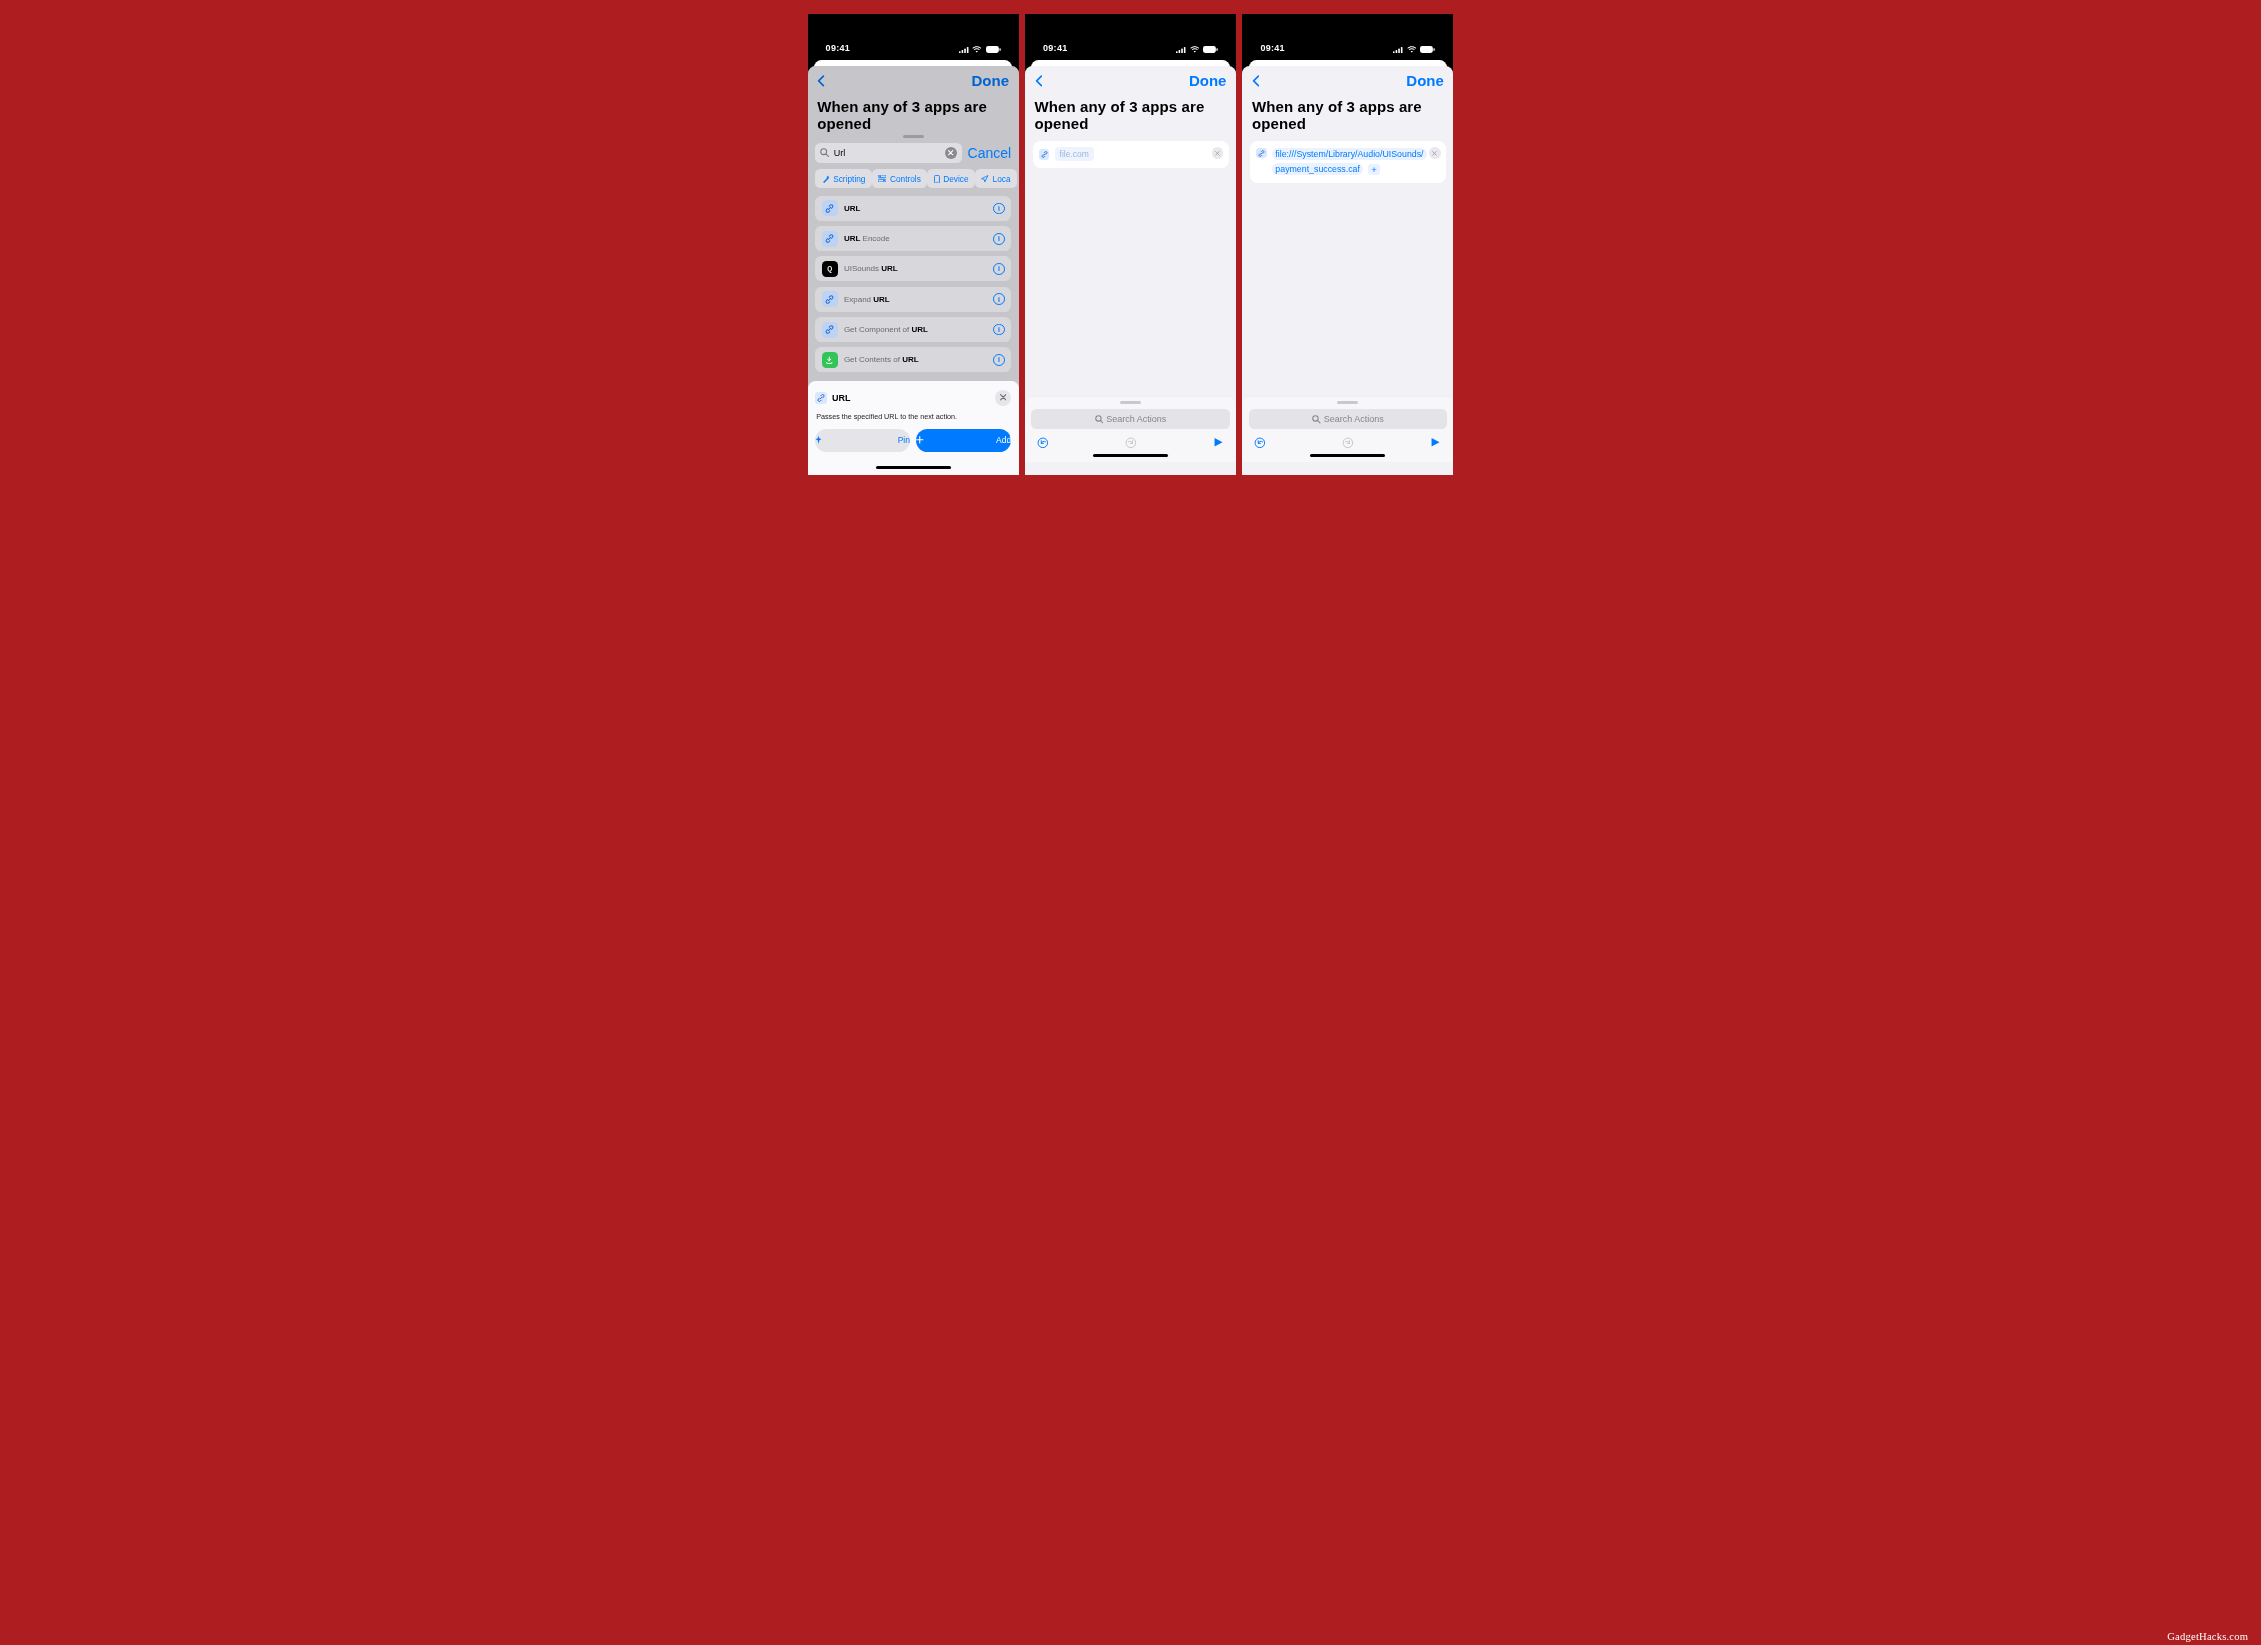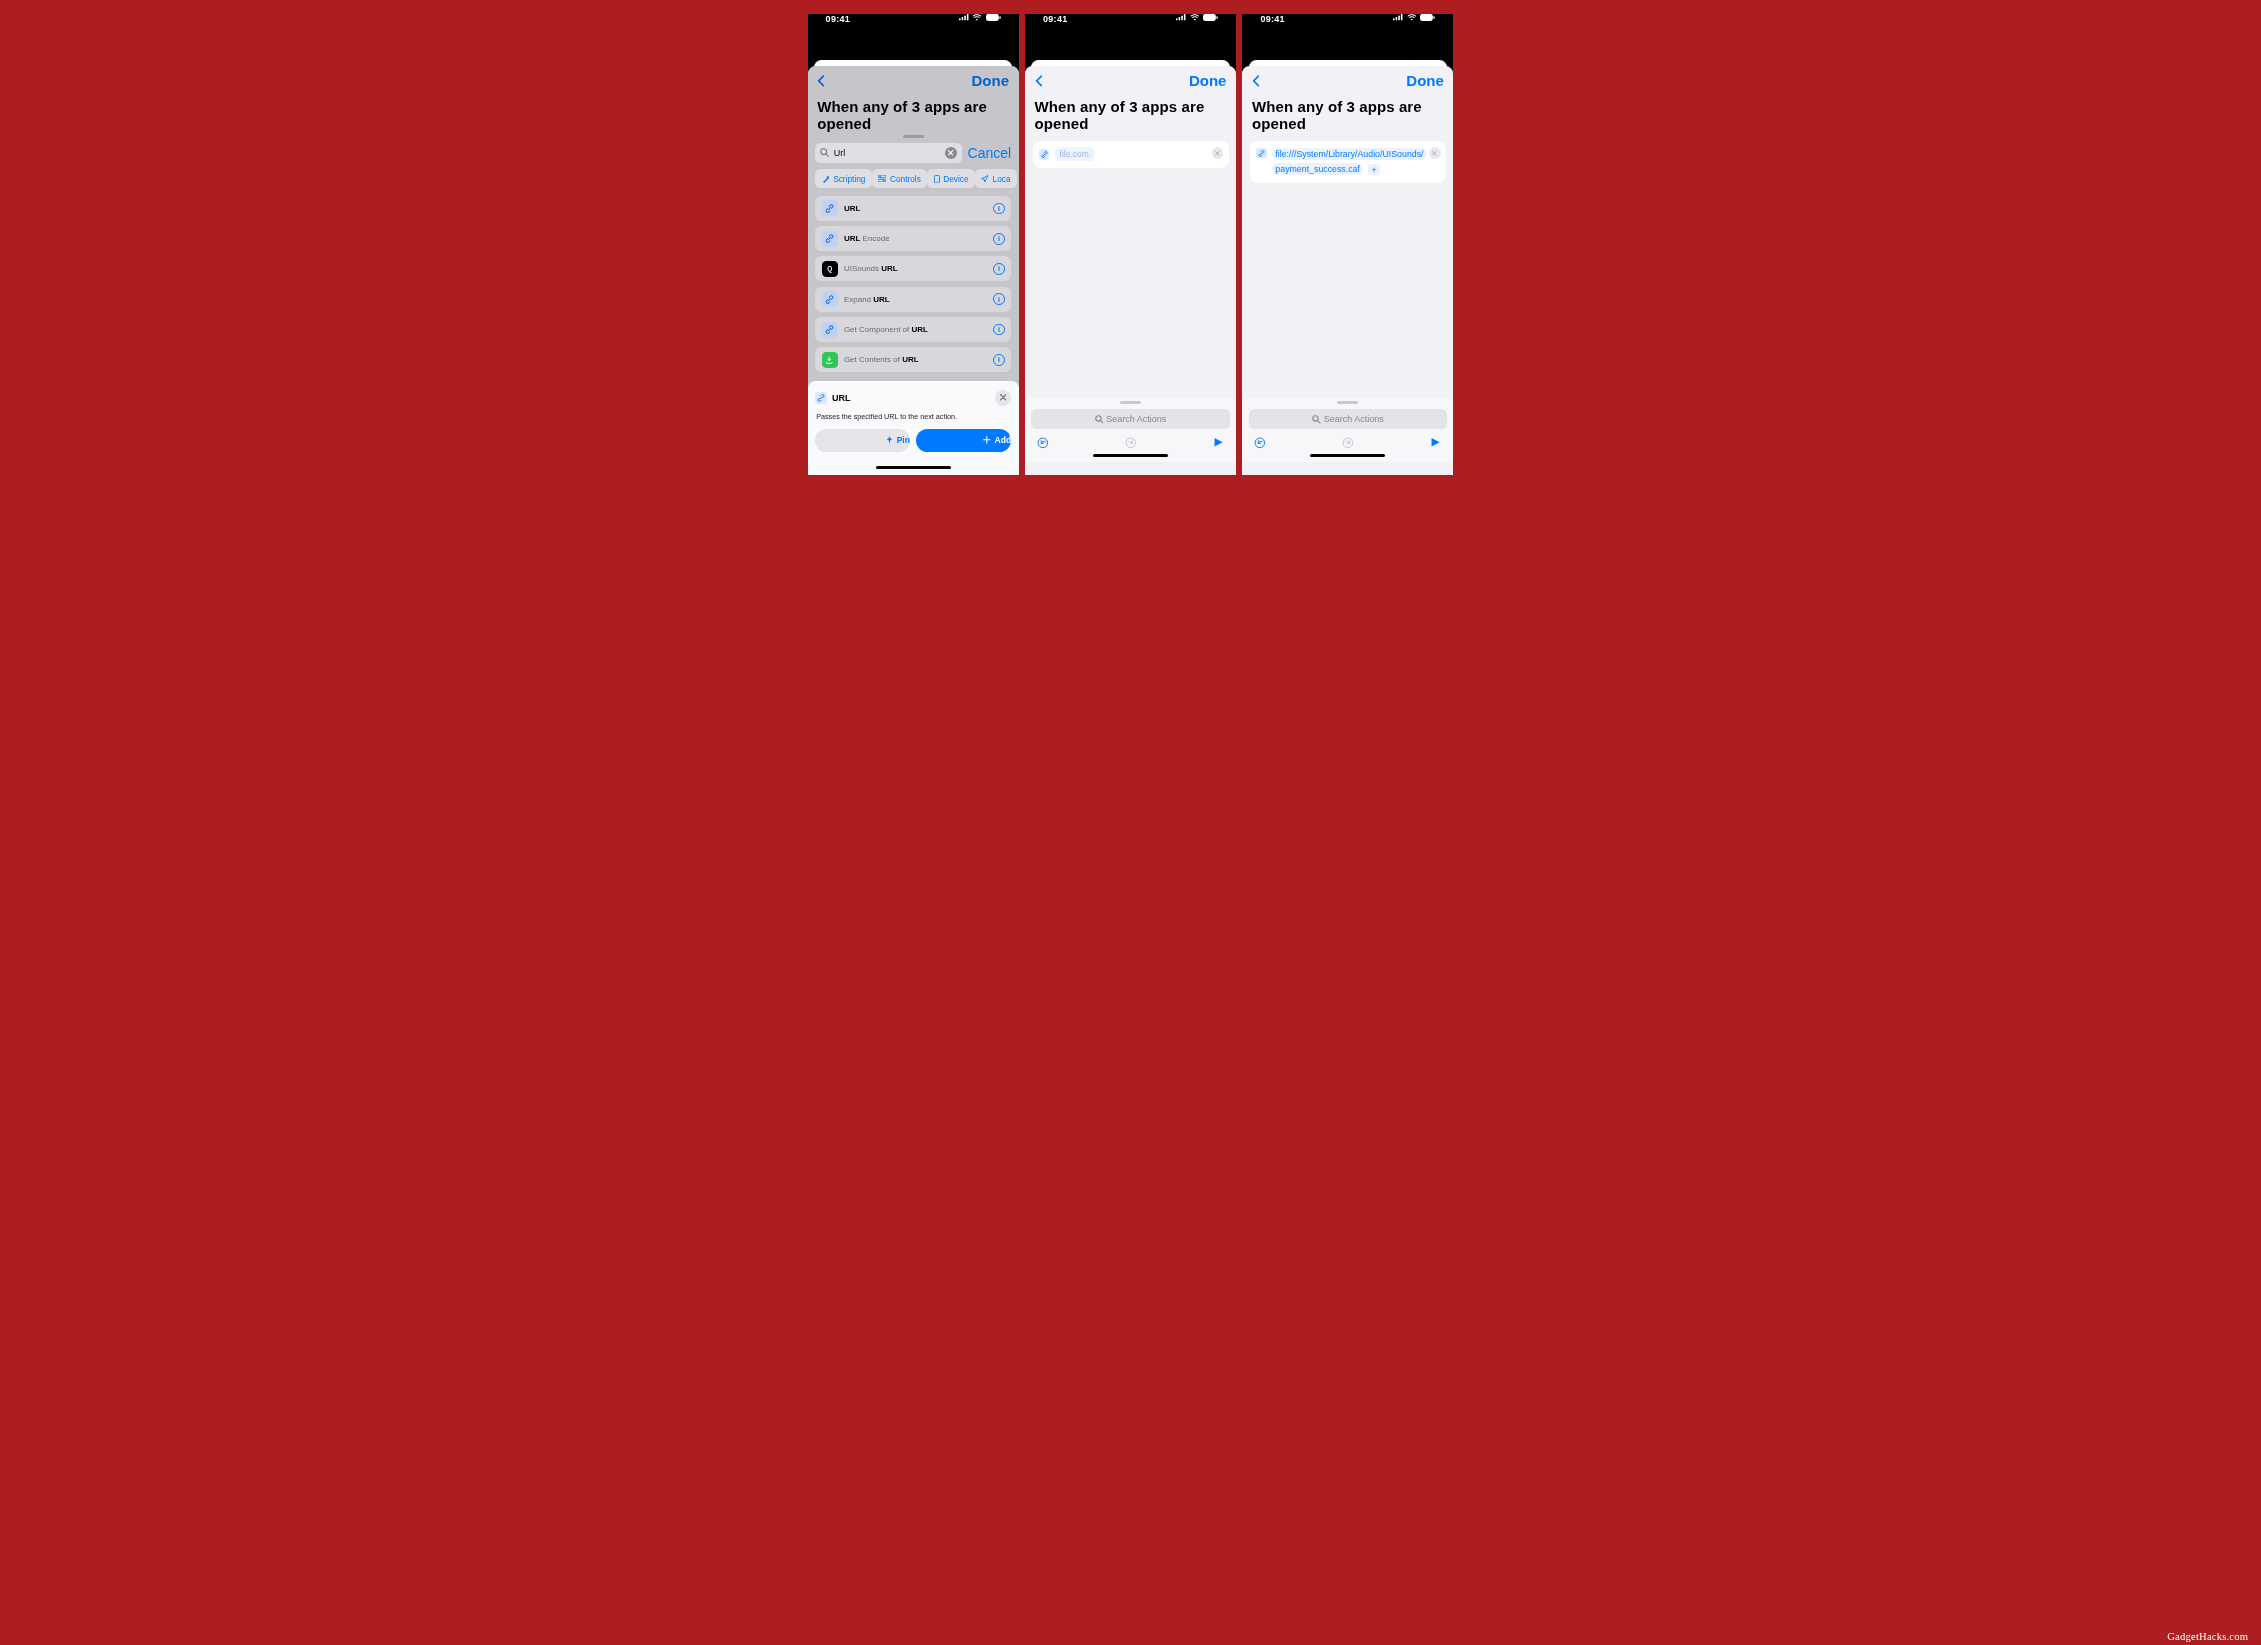--- a/index.html
+++ b/index.html
@@ -1,18 +1,18 @@
 <!DOCTYPE html>
 <html style="font-size:8.5px"><head>
 <meta charset="utf-8">
 <style>
 *{box-sizing:border-box;margin:0;padding:0;font-family:-apple-system,BlinkMacSystemFont,"SF Pro Text","SF Pro Display","Helvetica Neue",Arial,sans-serif;-webkit-font-smoothing:antialiased}
 body{background:#ae1d1f;display:flex;align-items:flex-start;justify-content:center;padding:14px 14px 3.2px;gap:6.4px}
 .phone{width:211px;height:461px;background:#000;border-radius:0;position:relative;overflow:hidden;flex:0 0 auto}
-.status{height:51px;display:flex;align-items:flex-start;justify-content:space-between;padding:0 18px 11.7px;color:#fff;font-size:9px;font-weight:600}
+.status{height:51px;display:flex;align-items:flex-end;justify-content:space-between;padding:0 18px 11.7px;color:#fff;font-size:9px;font-weight:600}
 .status .time{letter-spacing:0.3px}
 .s-icons{display:flex;align-items:center;gap:3.7px}
 .s-icons svg{display:block}
 .peek{position:absolute;left:6.4px;right:6.4px;top:46px;height:15px;background:#fff;border-radius:7.5px 7.5px 0 0}
 .sheet{position:absolute;left:0;right:0;top:52px;bottom:0;background:#f2f1f6;border-radius:7.5px 7.5px 0 0;display:flex;flex-direction:column;overflow:hidden}
 .nav{display:flex;align-items:center;justify-content:space-between;padding:6.4px 9.6px 3.2px}
 .nav .back{width:10.6px}
 .back svg{display:block}
 .done{color:#007aff;font-size:15px;font-weight:700}
 .title{font-size:15px;font-weight:700;line-height:1.15;padding:5.3px 9.6px 8.5px;letter-spacing:0.1px}
@@ -52,21 +52,21 @@
 .res .ic.green{background:#31c558}
 .res .lbl{flex:1;font-size:8px;color:#6a6a6e}
 .res .lbl b{color:#000;font-weight:600}
 .res .info{width:11.7px;height:11.7px;border-radius:5.9px;border:1.1px solid #007aff;color:#007aff;display:flex;align-items:center;justify-content:center;font-size:7px;font-weight:600}
 .detail{position:absolute;left:0;right:0;bottom:0;background:#fafafc;border-radius:7.5px 7.5px 0 0;padding:8.5px 7.5px 6.4px}
 .detail .hd{display:flex;align-items:center;gap:5.3px}
 .detail .xbtn{margin-left:auto;width:16px;height:16px;border-radius:8px;background:#e5e5ea;display:flex;align-items:center;justify-content:center;color:#5c5c60;font-size:8.5px}
 .detail .ttl{font-size:9px;font-weight:700}
 .detail .desc{font-size:7.2px;color:#232325;padding:6.4px 1.1px 7.5px}
 .btnrow{display:flex;gap:6.4px}
-.btn{flex:1;height:23.4px;border-radius:11.7px;display:flex;align-items:center;justify-content:flex-end;gap:3.7px;font-size:8.5px;font-weight:700}
+.btn{flex:1;height:23.4px;border-radius:11.7px;display:flex;align-items:center;justify-content:space-between;gap:3.7px;font-size:8.5px;font-weight:400}
 .btn.gray{background:#e4e4e9;color:#007aff}
 .btn.blue{background:#007aff;color:#fff}
 .watermark{position:fixed;right:12.8px;bottom:3.2px;color:#fff;font-family:Georgia,"Times New Roman",serif;font-size:10.6px;letter-spacing:0.2px}
 </style>
 </head>
 <body>
 
 <div class="phone">
   <div class="status">
     <span class="time">09:41</span>

